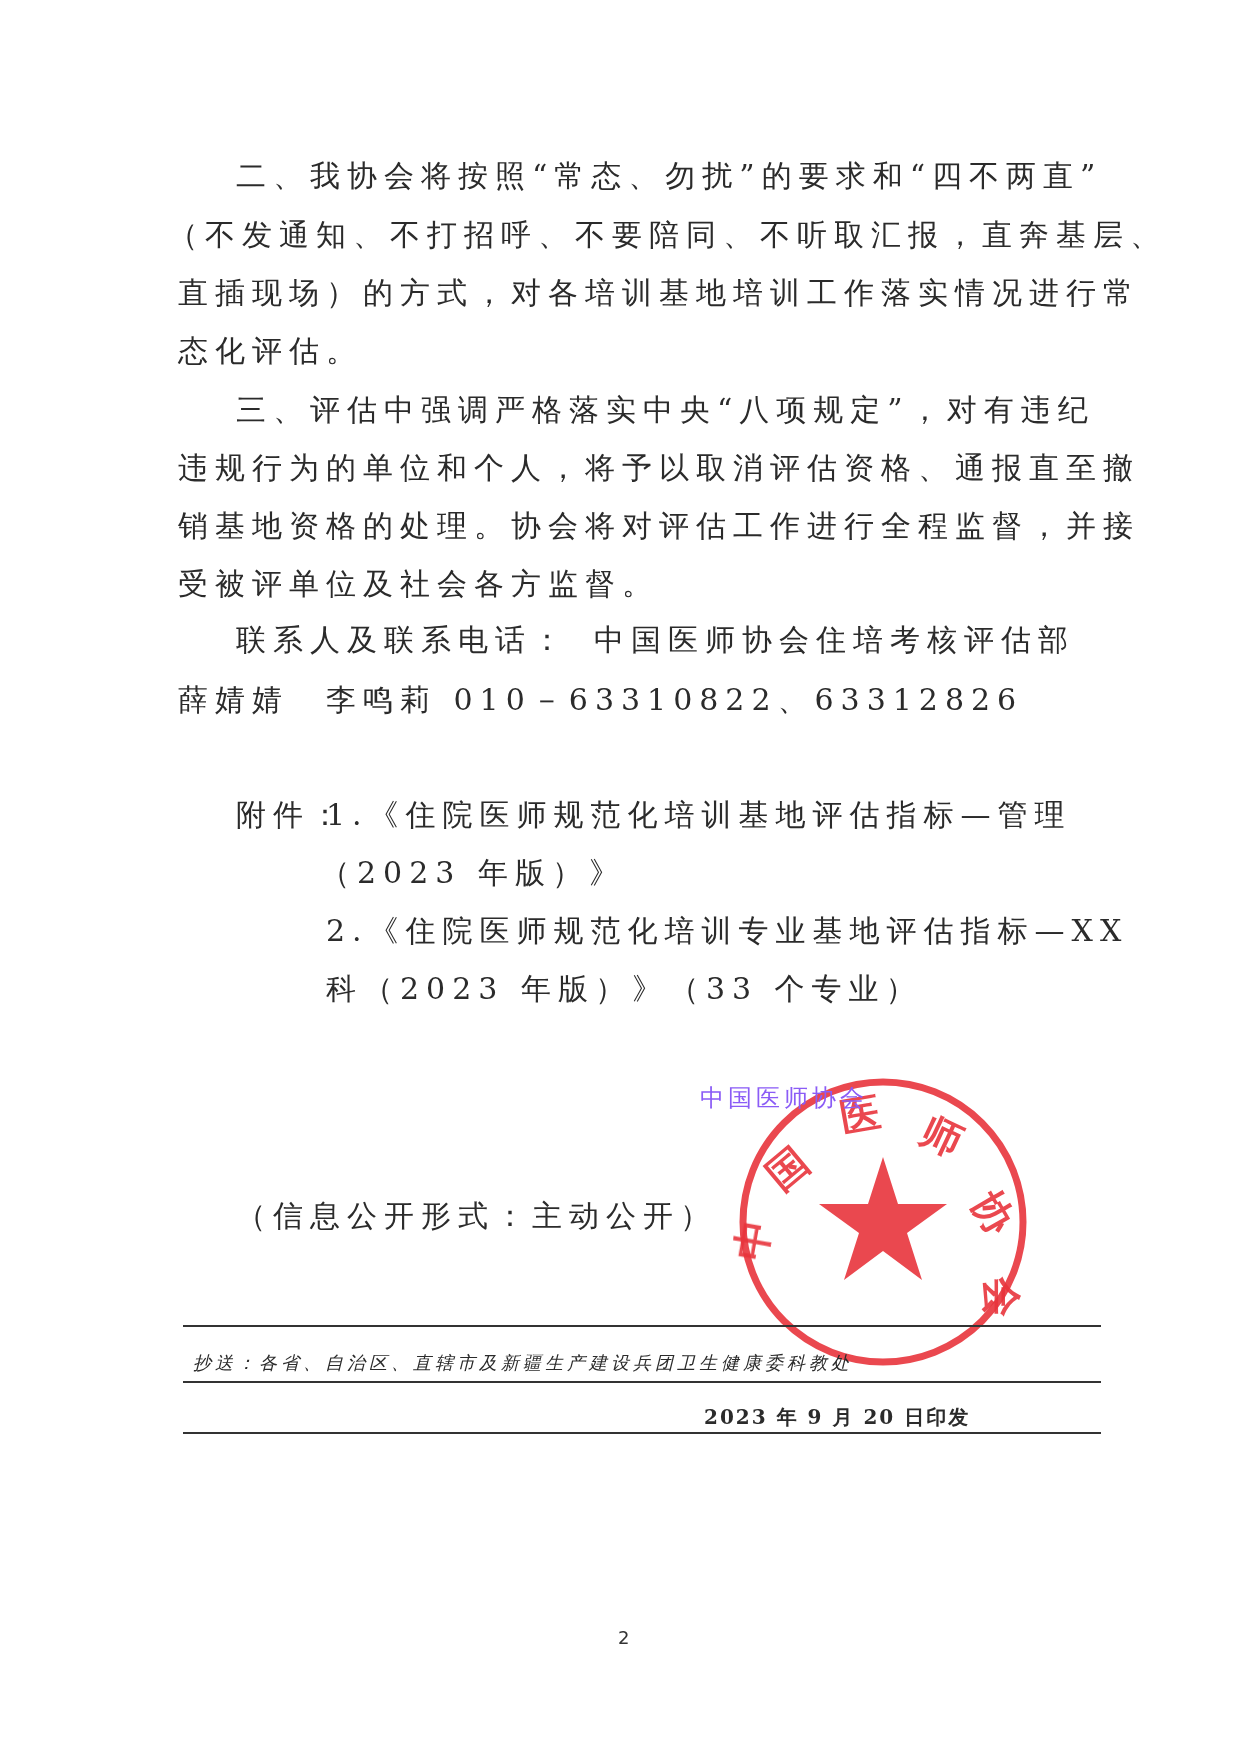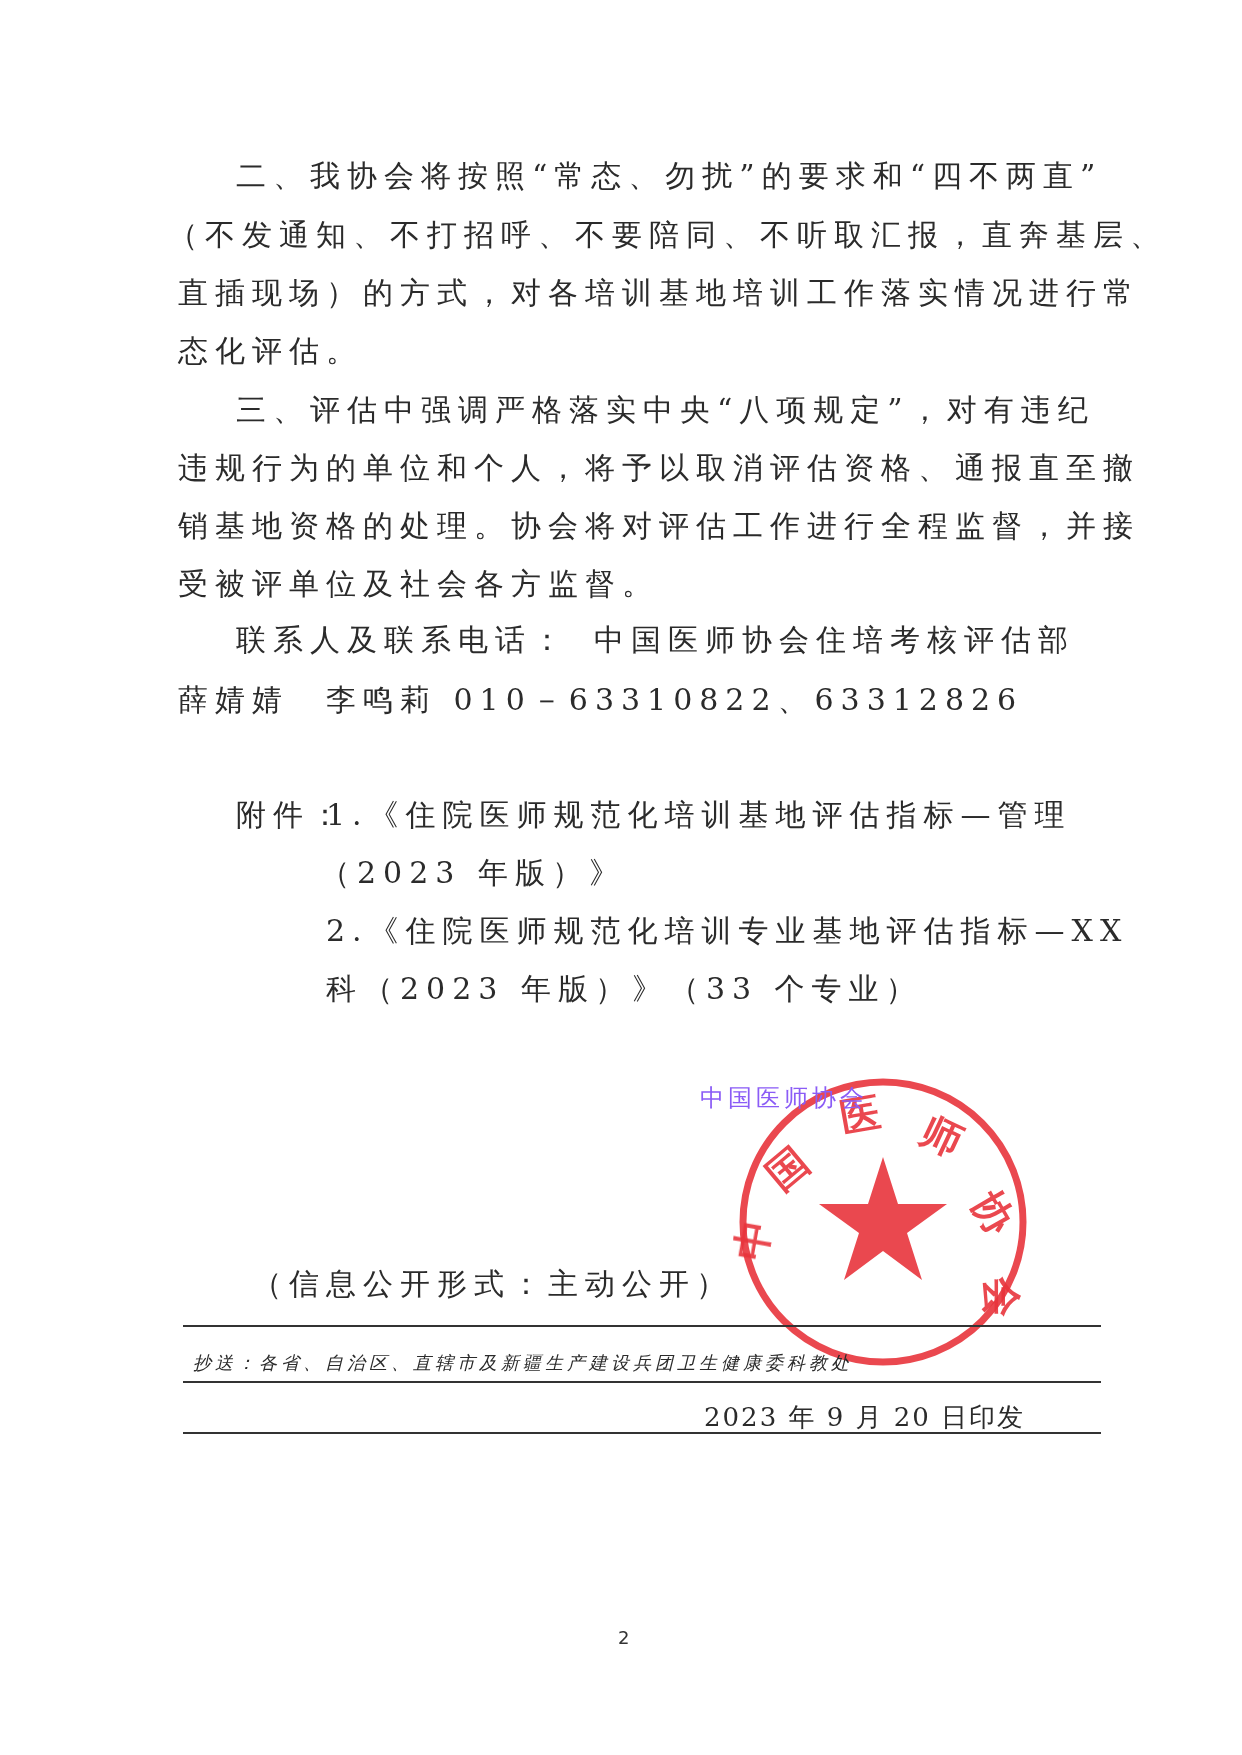--- a/index.html
+++ b/index.html
@@ -49,22 +49,22 @@
       <text x="110" y="60" transform="rotate(-10 110 60)">医</text>
       <text x="185" y="68" transform="rotate(25 185 68)">师</text>
       <text x="238" y="130" transform="rotate(60 238 130)">协</text>
       <text x="255" y="205" transform="rotate(90 255 205)">会</text>
       <text x="30" y="190" transform="rotate(-80 30 190)">中</text>
     </g>
   </svg>
 
   <div class="sig" style="left:700px; top:1078px;">中国医师协会</div>
 
-  <div class="line" style="left:236px; top:1264px;margin-left:16px;">（信息公开形式：主动公开）</div>
+  <div class="line" style="left:236px; top:1196px;">（信息公开形式：主动公开）</div>
 
   <div class="rule" style="top:1325px;"></div>
   <div class="line" style="left:193px; top:1343px; font-size:18px; letter-spacing:4px;font-style:italic;">抄送：各省、自治区、直辖市及新疆生产建设兵团卫生健康委科教处</div>
   <div class="rule" style="top:1381px;"></div>
-  <div class="line" style="left:704px; top:1397px; font-size:26px; letter-spacing:2px;">2023 年 9 月 20 日印发</div>
+  <div class="line" style="left:704px; top:1397px; font-size:20px; letter-spacing:2px;font-weight:bold;">2023 年 9 月 20 日印发</div>
   <div class="rule" style="top:1432px;"></div>
 
   <div class="pagenum">2</div>
 </div>
 
 </body></html>

